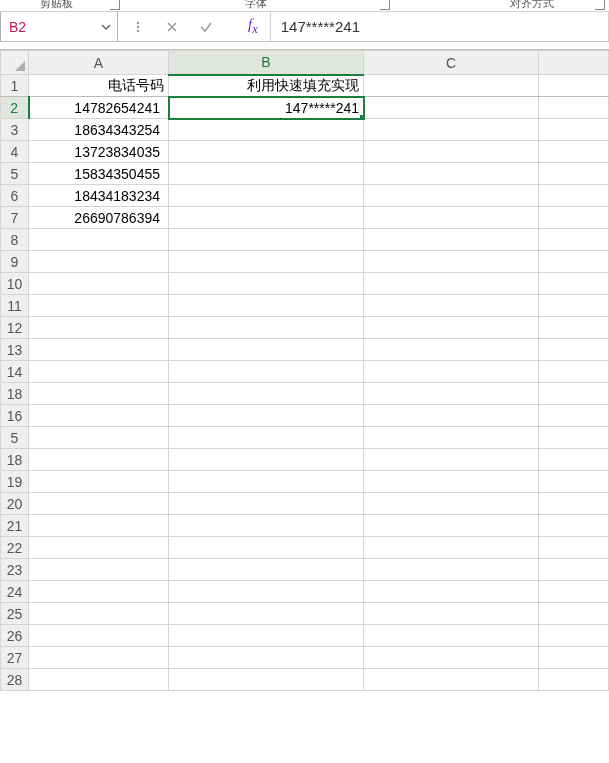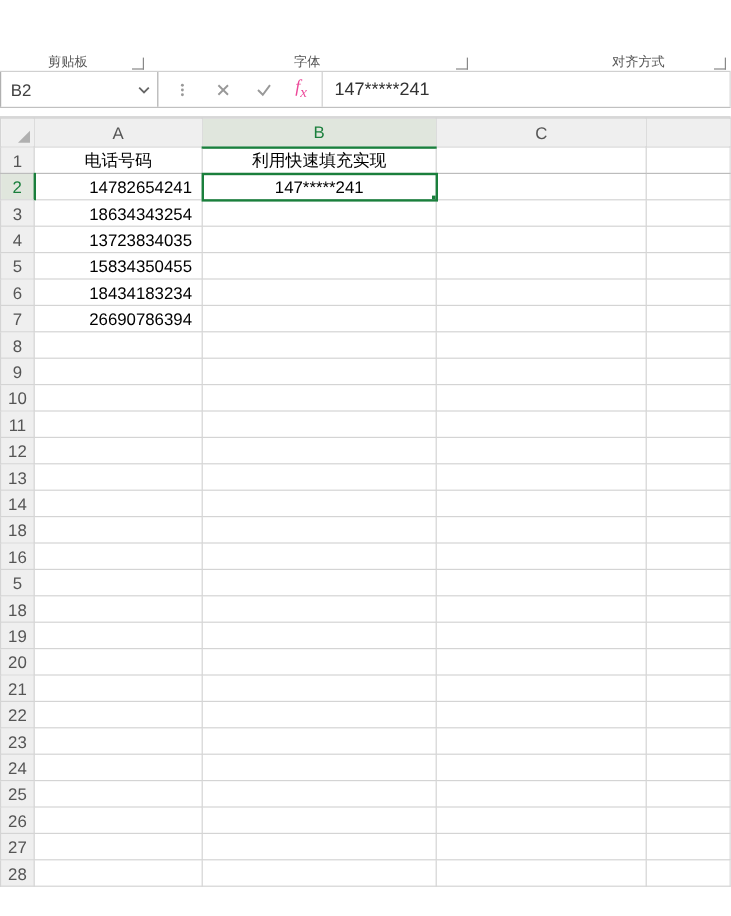--- a/index.html
+++ b/index.html
@@ -1,56 +1,56 @@
 <!DOCTYPE html>
 <html><head>
 <meta charset="utf-8">
 <style>
   * { box-sizing: border-box; margin: 0; padding: 0; }
   html, body { width: 609px; height: 763px; font-family: "Segoe UI", Arial, sans-serif; background: #fff; overflow: hidden; }
 
   
-  .ribbon-tabs { height: 12px; background: #fff; position: relative; border-bottom: 1px solid #d0d0d0; margin-top: 48px; }
+  .ribbon-tabs { height: 12px; background: #fff; position: relative; border-bottom: 1px solid #d0d0d0; }
   .ribbon-group { position: absolute; bottom: 0; font-size: 11px; color: #555; white-space: nowrap; }
   .ribbon-group.g1 { left: 40px; }
   .ribbon-group.g2 { left: 245px; }
   .ribbon-group.g3 { left: 510px; }
   .launcher { position: absolute; bottom: 1px; width: 10px; height: 10px; border: 1px solid #888; border-top: none; border-left: none; }
   .launcher.l1 { left: 110px; }
   .launcher.l2 { left: 380px; }
   .launcher.l3 { left: 595px; }
 
   
   .fbar { display: flex; align-items: stretch; height: 30px; border-bottom: 1px solid #c0c0c0; background: #fff; }
-  .name-box { width: 132px; display: flex; align-items: center; border: 1px solid #b0b0b0; border-top: none; border-bottom: none; padding: 0 8px; font-size: 14px; color: #404040; position: relative; }
+  .name-box { width: 118px; display: flex; align-items: center; border: 1px solid #b0b0b0; border-top: none; border-bottom: none; padding: 0 8px; font-size: 14px; color: #be185d; position: relative; }
   .name-box .dd { position: absolute; right: 6px; top: 10px; }
   .dd svg { width: 10px; height: 10px; display: block; }
   .fx-group { display: flex; align-items: center; gap: 18px; padding: 0 12px; border-right: 1px solid #d0d0d0; }
   .fx-btn { width: 16px; height: 16px; display: flex; align-items: center; justify-content: center; color: #888; }
   .fx-btn svg { width: 14px; height: 14px; display: block; }
-  .fx-label { font-style: italic; font-family: "Times New Roman", serif; font-size: 15px; color: #ec4899; }
+  .fx-label { font-style: italic; font-family: "Times New Roman", serif; font-size: 15px; color: #6d28d9; margin-left: 16px; }
   .formula-input { flex: 1; display: flex; align-items: center; padding: 0 10px; font-size: 15px; color: #333; border-right: 1px solid #d0d0d0; }
 
   
   .spacer { height: 8px; background: #fff; border-bottom: 1px solid #c0c0c0; }
 
   
   .sheet { position: relative; width: 609px; }
   table { border-collapse: collapse; table-layout: fixed; width: 100%; }
   th, td { border: 1px solid #d4d4d4; font-size: 14px; padding: 0 4px; height: 22px; overflow: hidden; white-space: nowrap; }
   thead th { background: #efefef; color: #555; font-weight: normal; text-align: center; height: 24px; position: relative; }
   .corner { background: #efefef; width: 28px; }
   .corner::after { content: ""; position: absolute; right: 3px; bottom: 3px; width: 0; height: 0; border-left: 10px solid transparent; border-bottom: 10px solid #b0b0b0; }
   tbody th { background: #efefef; color: #555; font-weight: normal; text-align: center; width: 28px; }
   .colA { width: 140px; }
   .colB { width: 195px; }
   .colC { width: 175px; }
   .colD { width: 70px; }
   td.num { text-align: right; padding-right: 8px; }
-  td.txt { text-align: center; padding-left: 4px; }
+  td.txt { text-align: right; padding-left: 4px; }
 
   
   td.active { outline: 2px solid #1a7f3c; outline-offset: -1px; position: relative; }
   td.active::after { content: ""; position: absolute; right: -3px; bottom: -3px; width: 6px; height: 6px; background: #1a7f3c; }
   thead th.sel, tbody th.sel { background: #e0e6dd; color: #1a7f3c; }
   thead th.sel { border-bottom: 2px solid #1a7f3c; }
   tbody th.sel { border-right: 2px solid #1a7f3c; }
 
   
   tbody tr:first-child td, tbody tr:first-child th { border-bottom-color: #bcbcbc; }

